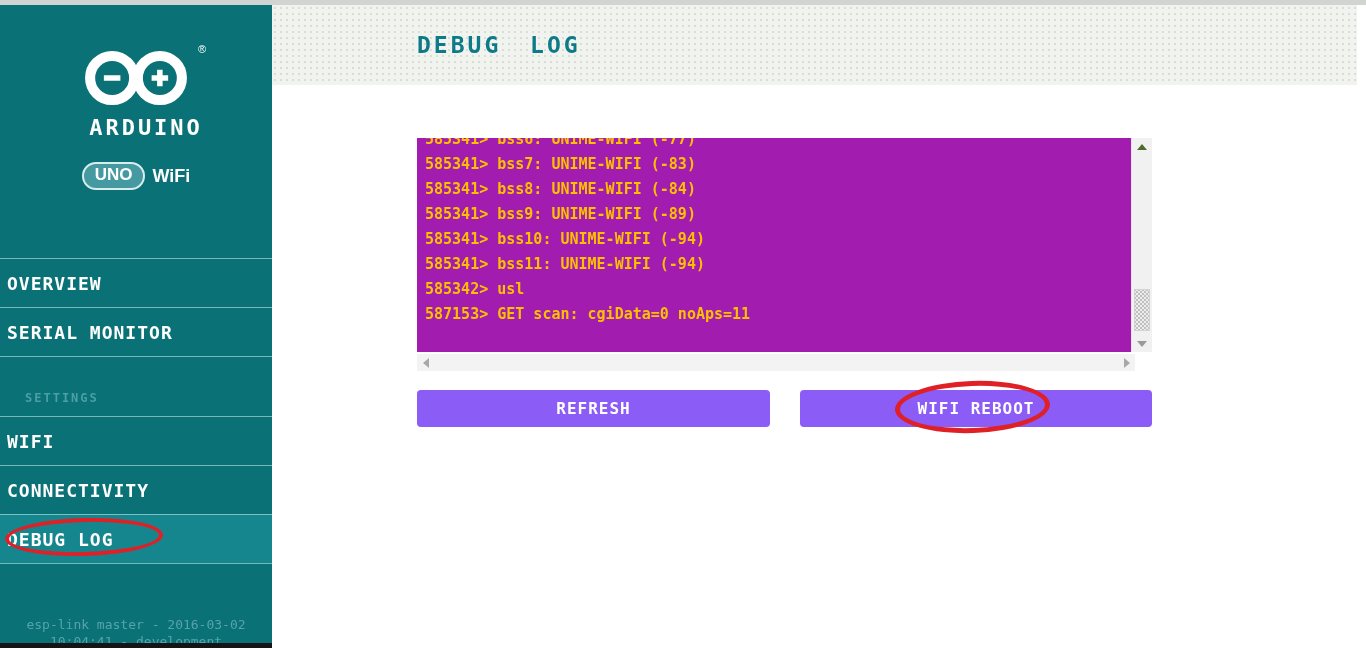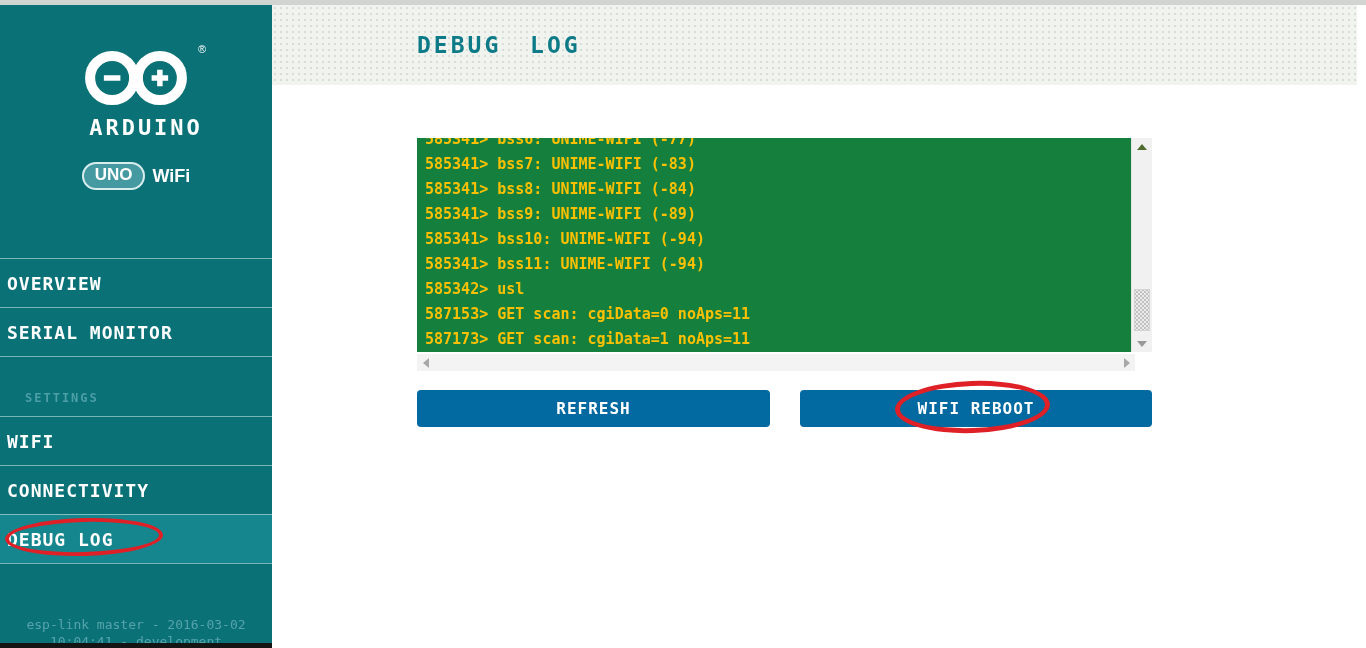--- a/index.html
+++ b/index.html
@@ -108,21 +108,21 @@
     font-size: 23px; font-weight: bold;
     letter-spacing: 3px; word-spacing: 12px;
   }
   .content { position: relative; width: 100%; height: 563px; }
 
   
   .console-area { position: absolute; left: 145px; top: 53px; width: 735px; }
   .console-row { display: flex; }
   .console {
     width: 714px; height: 214px;
-    background: #15803d;
+    background: #a21caf;
     overflow: hidden;
     padding-left: 8px;
   }
   .console-inner { margin-top: -11px; }
   .console-line {
     white-space: pre;
     font-size: 15px; font-weight: bold;
     line-height: 25px;
     color: #fdc000;
   }
@@ -151,21 +151,21 @@
   .hscroll .btn.left { left: 0; }
   .hscroll .btn.right { right: 0; }
   .tri-left { width: 0; height: 0; border-top: 5px solid transparent; border-bottom: 5px solid transparent; border-right: 6px solid #a8a8a8; }
   .tri-right { width: 0; height: 0; border-top: 5px solid transparent; border-bottom: 5px solid transparent; border-left: 6px solid #a8a8a8; }
 
   
   .button-row { position: absolute; left: 145px; top: 305px; width: 735px; display: flex; gap: 30px; }
   .btn-wrap { position: relative; }
   .action-button {
     width: 353px; height: 37px;
-    background: #0369a1;
+    background: #8b5cf6;
     border: none; border-radius: 4px;
     color: #ffffff;
     font-family: "DejaVu Sans Mono", monospace;
     font-size: 16px; font-weight: bold; letter-spacing: 1px;
     cursor: pointer;
   }
   .btn-wrap.second .action-button { width: 352px; }
   .btn-annotation {
     position: absolute;
     left: 95px; top: -9px;
@@ -260,21 +260,20 @@
               <div class="console-line">585341&gt; bss9: UNIME-WIFI (-89)</div>
 
               <div class="console-line">585341&gt; bss10: UNIME-WIFI (-94)</div>
 
               <div class="console-line">585341&gt; bss11: UNIME-WIFI (-94)</div>
 
               <div class="console-line">585342&gt; usl</div>
 
               <div class="console-line">587153&gt; GET scan: cgiData=0 noAps=11</div>
 
-              <div class="console-line">587173&gt; GET scan: cgiData=1 noAps=11</div>
             </div>
         </div>
         <div class="vscroll">
           <div class="btn up">
               <span class="tri-up"></span>
             </div>
           <div class="vscroll-thumb"></div>
           <div class="btn down">
               <span class="tri-down"></span>
             </div>

